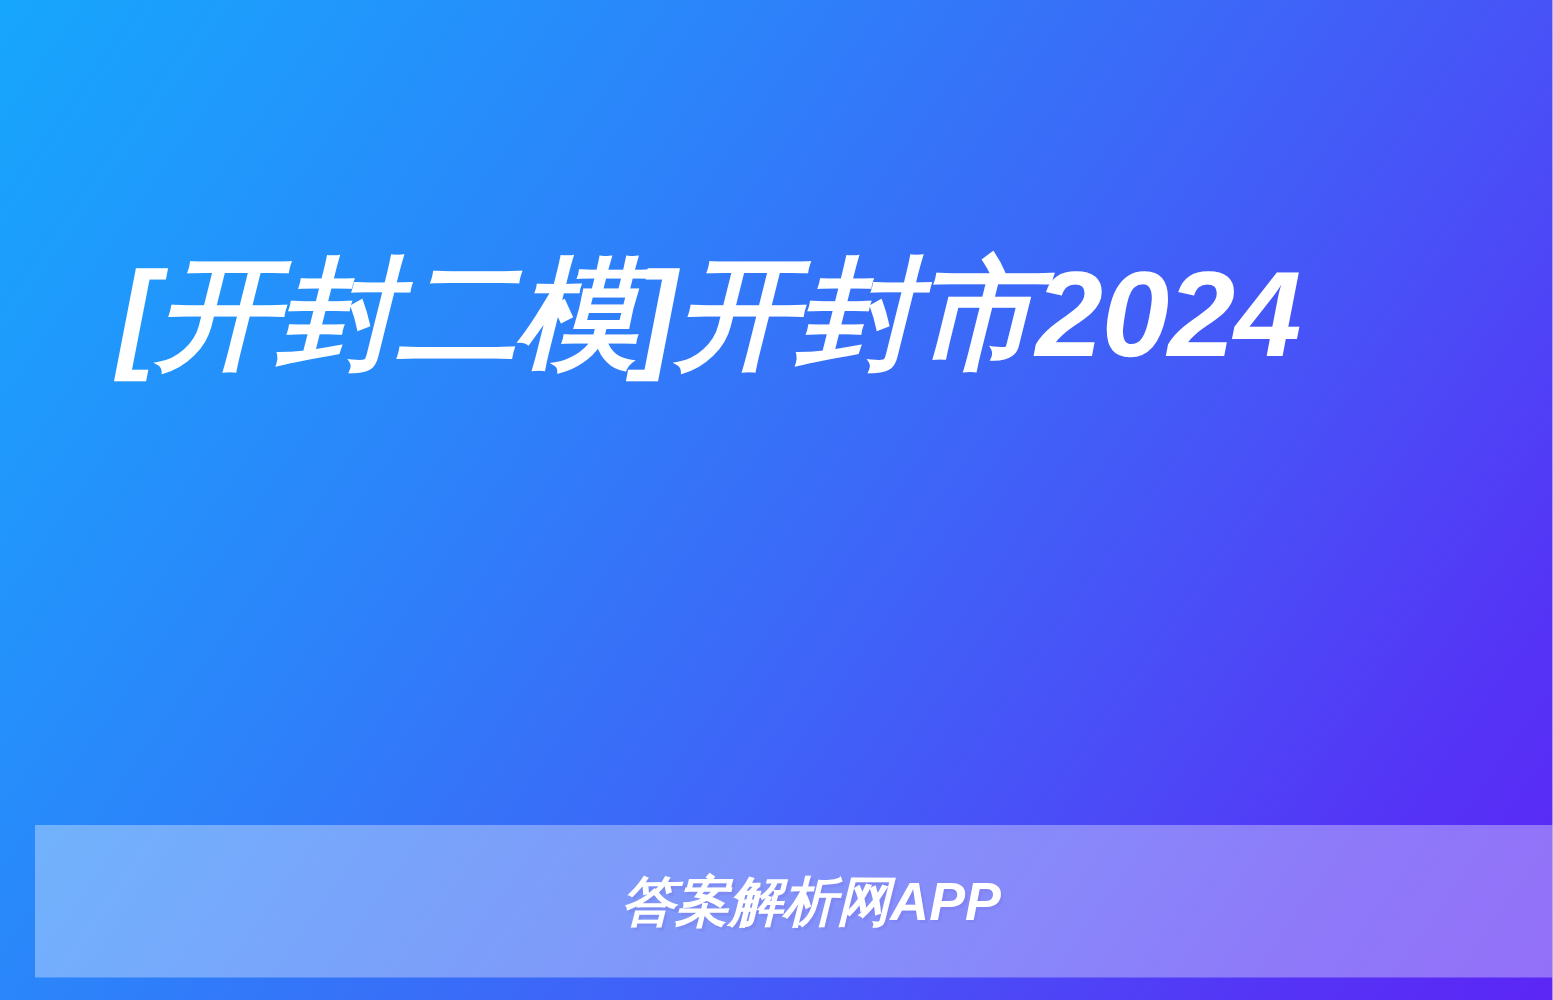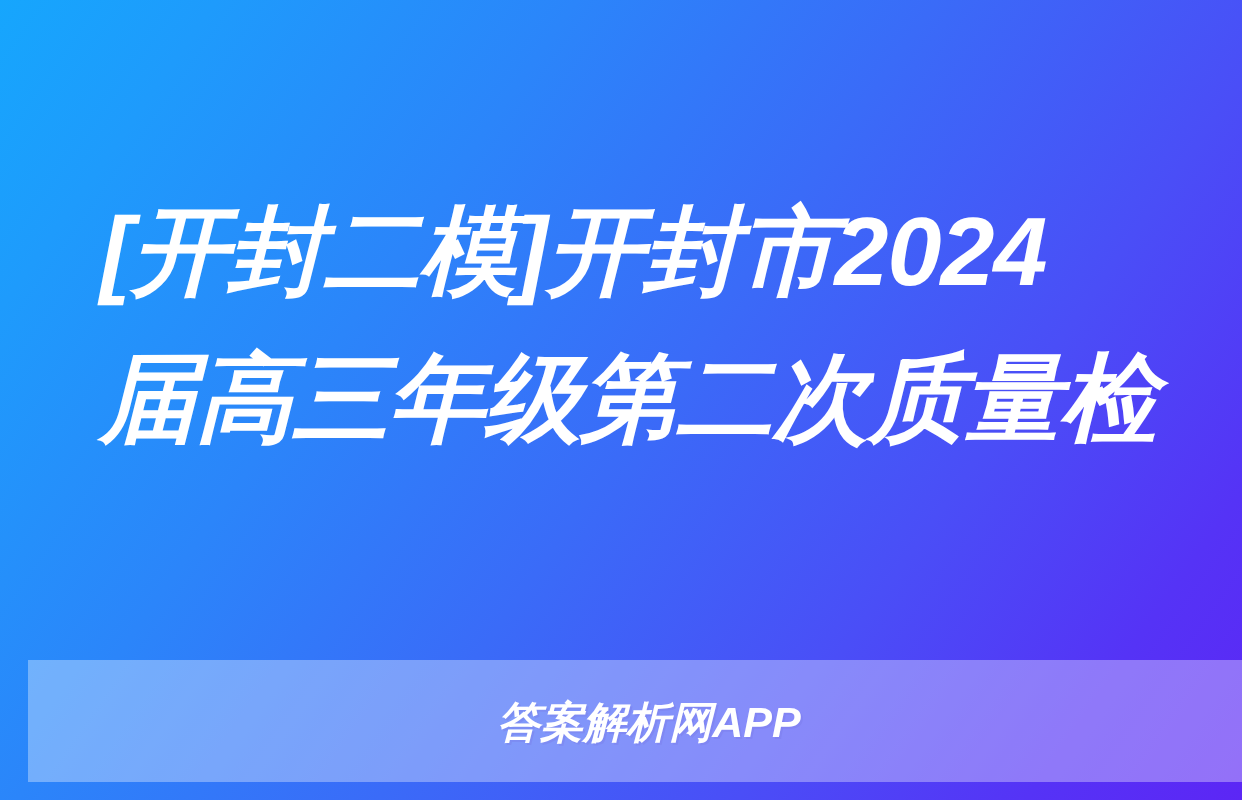--- a/index.html
+++ b/index.html
@@ -30,21 +30,21 @@
         #5533f6 88%,
         #5c26f5 100%);
   }
 
   
   #headline-block {
     position: absolute;
     left: 0;
     top: 178px;
     width: 1134px;
-    padding: 0 100px;
+    padding: 0 78px;
     box-sizing: border-box;
     text-align: center;
   }
 
   .headline-line {
     display: block;
     color: #ffffff;
     font-family: "Liberation Sans", "DejaVu Sans", sans-serif;
     font-size: 97px;
     font-weight: 700;
@@ -82,20 +82,19 @@
     text-shadow: 2px 2px 0 rgba(120, 120, 230, 0.35);
   }
 </style>
 </head>
 <body>
 
 <div id="poster">
 
   <div id="headline-block">
     <span class="headline-line">[开封二模]开封市2024</span>
-    <span class="headline-line">届高三年级第二次质量检</span>
   </div>
 
   <div id="footer-band">
     <span id="footer-brand">答案解析网APP</span>
   </div>
 
 </div>
 
 </body></html>

